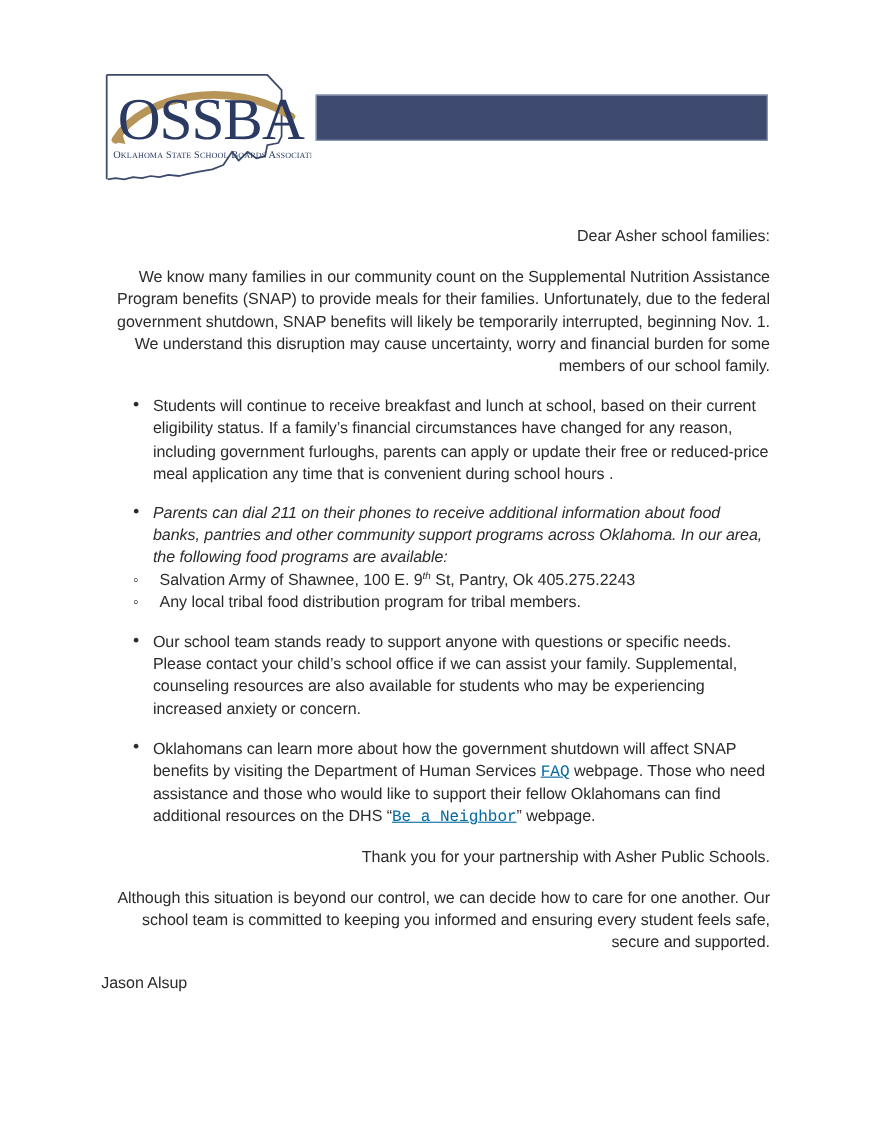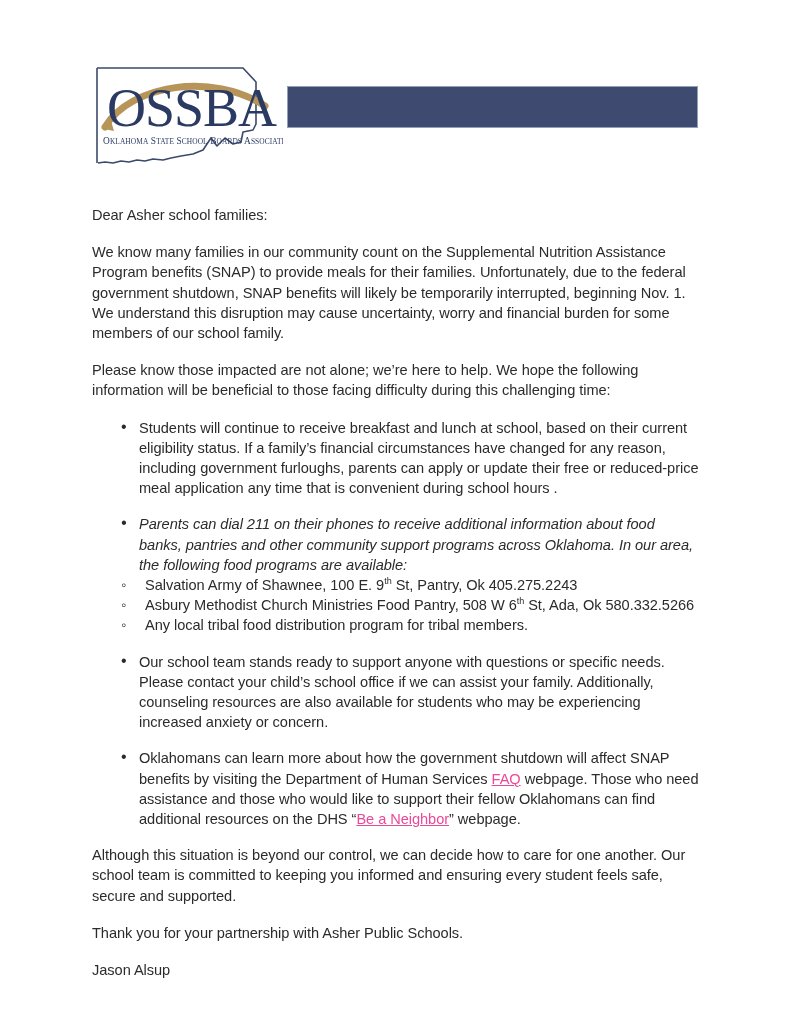--- a/index.html
+++ b/index.html
@@ -51,20 +51,21 @@
     left: 92px;
     top: 205px;
     width: 608px;
     font-size: 14.6px;
     line-height: 20.2px;
     color: #2b2b2b;
     letter-spacing: -0.05px;
   }
   p.para {
     margin: 0 0 17px 0;
+    text-align: right;
   }
 
   ul.bullets {
     list-style: none;
     margin: 0 0 0 0;
     padding: 0;
   }
   ul.bullets > li {
     position: relative;
     padding-left: 47px;
@@ -95,27 +96,29 @@
     content: "\25E6";
     position: absolute;
     left: 29px;
     top: 0;
     font-size: 14.6px;
     line-height: 20.2px;
     color: #2b2b2b;
   }
 
   .doclink {
-    color: #ec4899;
+    color: #0369a1;
     text-decoration: underline;
+    font-family: Liberation Mono, monospace;
   }
   sup {
     font-size: 0.62em;
     vertical-align: super;
     line-height: 0;
+    font-style: italic;
   }
 
   .sig-block { margin-top: 17px; }
   .sig-line { margin: 0; }
 
   .spacer-sm { height: 16px; }
 </style>
 </head>
 <body>
 
@@ -143,60 +146,56 @@
 
     <div class="header-bar"></div>
   </div>
 
   <div class="body-area">
 
     <p class="para">Dear Asher school families:</p>
 
     <p class="para">We know many families in our community count on the Supplemental Nutrition Assistance Program benefits (SNAP) to provide meals for their families. Unfortunately, due to the federal government shutdown, SNAP benefits will likely be temporarily interrupted, beginning Nov. 1. We understand this disruption may cause uncertainty, worry and financial burden for some members of our school family.</p>
 
-    <p class="para">Please know those impacted are not alone; we’re here to help. We hope the following information will be beneficial to those facing difficulty during this challenging time:</p>
 
     <ul class="bullets">
 
       <li>
         <span>Students will continue to receive breakfast and lunch at school, based on their current eligibility status. If a family’s financial circumstances have changed for any reason, including government furloughs, parents can apply or update their free or reduced-price meal application any time that is convenient during school hours .</span>
       </li>
 
       <li class="no-gap">
         <span>Parents can dial 211 on their phones to receive additional information about food banks, pantries and other community support programs across Oklahoma. In our area, the following food programs are available:</span>
       </li>
     </ul>
 
     <ul class="subbullets">
       <li>
         <span>Salvation Army of Shawnee, 100 E. 9</span><sup>th</sup><span> St, Pantry, Ok 405.275.2243</span>
       </li>
       <li>
-        <span>Asbury Methodist Church Ministries Food Pantry, 508 W 6</span><sup>th</sup><span> St, Ada, Ok 580.332.5266</span>
-      </li>
-      <li>
         <span>Any local tribal food distribution program for tribal members.</span><sup></sup><span></span>
       </li>
     </ul>
 
     <div class="spacer-sm"></div>
 
     <ul class="bullets">
       <li>
-        <span>Our school team stands ready to support anyone with questions or specific needs. Please contact your child’s school office if we can assist your family. Additionally, counseling resources are also available for students who may be experiencing increased anxiety or concern.</span>
+        <span>Our school team stands ready to support anyone with questions or specific needs. Please contact your child’s school office if we can assist your family. Supplemental, counseling resources are also available for students who may be experiencing increased anxiety or concern.</span>
       </li>
 
       <li>
         <span>Oklahomans can learn more about how the government shutdown will affect SNAP benefits by visiting the Department of Human Services </span><a class="doclink" href="#">FAQ</a><span> webpage. Those who need assistance and those who would like to support their fellow Oklahomans can find additional resources on the DHS “</span><a class="doclink" href="#">Be a Neighbor</a><span>” webpage.</span>
       </li>
     </ul>
 
+    <p class="para">Thank you for your partnership with Asher Public Schools.</p>
+
     <p class="para">Although this situation is beyond our control, we can decide how to care for one another. Our school team is committed to keeping you informed and ensuring every student feels safe, secure and supported.</p>
-
-    <p class="para">Thank you for your partnership with Asher Public Schools.</p>
 
     <div class="sig-block">
       <p class="sig-line">Jason Alsup</p>
 
     </div>
 
   </div>
 </div>
 
 </body></html>

